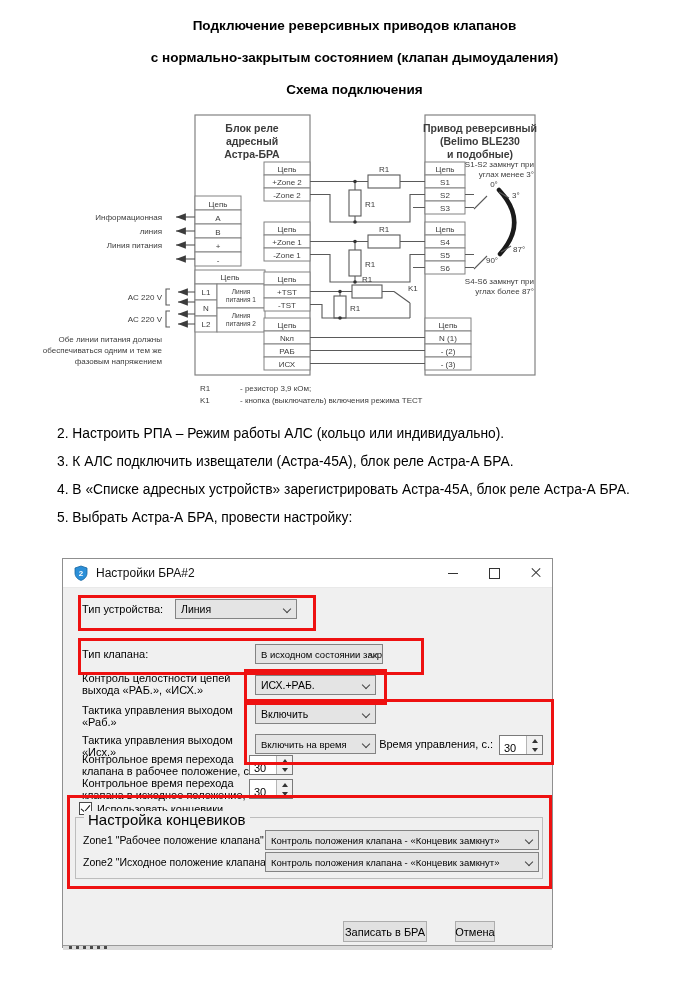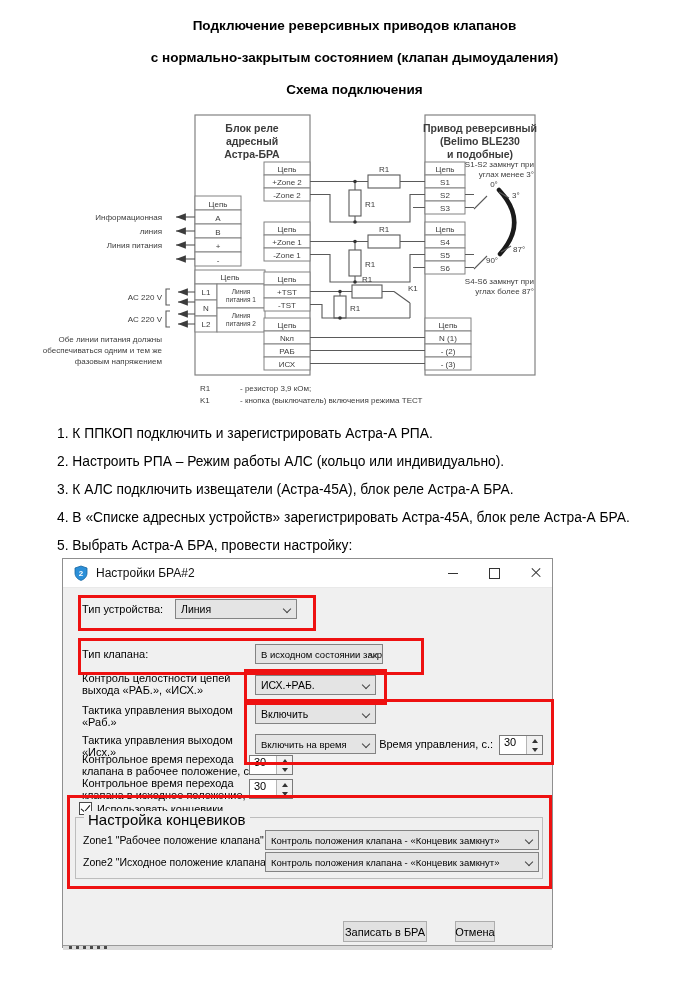--- a/index.html
+++ b/index.html
@@ -35,21 +35,21 @@
   .ico-close i{position:absolute;left:0;top:5px;width:12px;height:1.2px;background:#333;display:block;}
   .ico-close i:first-child{transform:rotate(45deg);} .ico-close i:last-child{transform:rotate(-45deg);}
   .lbl{position:absolute;font-size:11px;line-height:11px;color:#000;white-space:nowrap;}
   .lbl2{position:absolute;font-size:11px;line-height:12px;color:#000;white-space:nowrap;}
   .dd{position:absolute;height:20px;background:#e4e4e4;border:1px solid #838383;box-sizing:border-box;
       display:flex;align-items:center;padding:0 18px 0 5px;font-size:10.5px;white-space:nowrap;overflow:hidden;}
   .dd-sm{font-size:9.5px;}
   .chev{position:absolute;right:6px;top:6px;width:5px;height:5px;border-right:1.4px solid #444;
         border-bottom:1.4px solid #444;transform:rotate(45deg);}
   .spin{position:absolute;height:20px;width:44px;background:#fff;border:1px solid #7a7a7a;box-sizing:border-box;
-        font-size:11px;display:flex;align-items:flex-start;padding-left:4px;}
+        font-size:11px;display:flex;align-items:flex-end;padding-left:4px;}
   .spin .btns{position:absolute;right:0;top:0;bottom:0;width:15px;border-left:1px solid #b5b5b5;
         display:flex;flex-direction:column;background:#f0f0f0;}
   .spin .btns span{flex:1;display:flex;align-items:center;justify-content:center;}
   .tri-up{width:0;height:0;border-left:3px solid transparent;border-right:3px solid transparent;border-bottom:4px solid #333;}
   .tri-dn{width:0;height:0;border-left:3px solid transparent;border-right:3px solid transparent;border-top:4px solid #333;}
   .cb{position:absolute;width:13px;height:13px;background:#fff;border:1px solid #4a4a4a;box-sizing:border-box;}
   .cb .check{position:absolute;left:3px;top:0px;width:4px;height:8px;border-right:1.8px solid #111;
              border-bottom:1.8px solid #111;transform:rotate(40deg);}
   .grp{position:absolute;border:1px solid #bdbdbd;}
   .grp .legend{position:absolute;top:-7px;left:8px;background:#f0f0f0;padding:0 4px;font-size:15px;white-space:nowrap;}
@@ -269,21 +269,20 @@
 
     <g>
       <text class="t8" x="200" y="281">R1</text>
       <text class="t8" x="240" y="281">-  резистор 3,9 кОм;</text>
       <text class="t8" x="200" y="293">K1</text>
       <text class="t8" x="240" y="293">-  кнопка (выключатель) включения режима ТЕСТ</text>
     </g>
   </svg>
 
   <div class="steps">
-    <div>1. К ППКОП подключить и зарегистрировать Астра-А РПА.</div>
     <div>2.  Настроить РПА – Режим работы АЛС (кольцо или индивидуально).</div>
     <div>3. К АЛС подключить извещатели (Астра-45А), блок реле Астра-А БРА.</div>
     <div>4. В «Списке адресных устройств» зарегистрировать Астра-45А, блок реле Астра-А БРА.</div>
     <div>5. Выбрать Астра-А БРА, провести настройку:</div>
   </div>
 
   <div class="dialog">
     <div class="titlebar">
       <svg class="app-icon" viewBox="0 0 16 16">
         <path d="M8 1 L14 3 V8 C14 12 11 14.4 8 15.4 C5 14.4 2 12 2 8 V3 Z" fill="#2b8fd8" stroke="#1565a0" stroke-width="0.8"></path>

